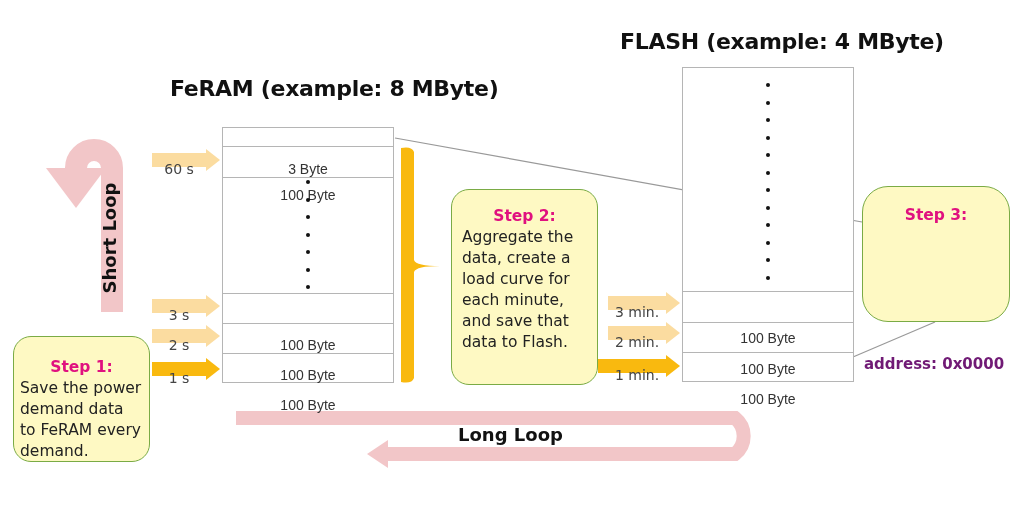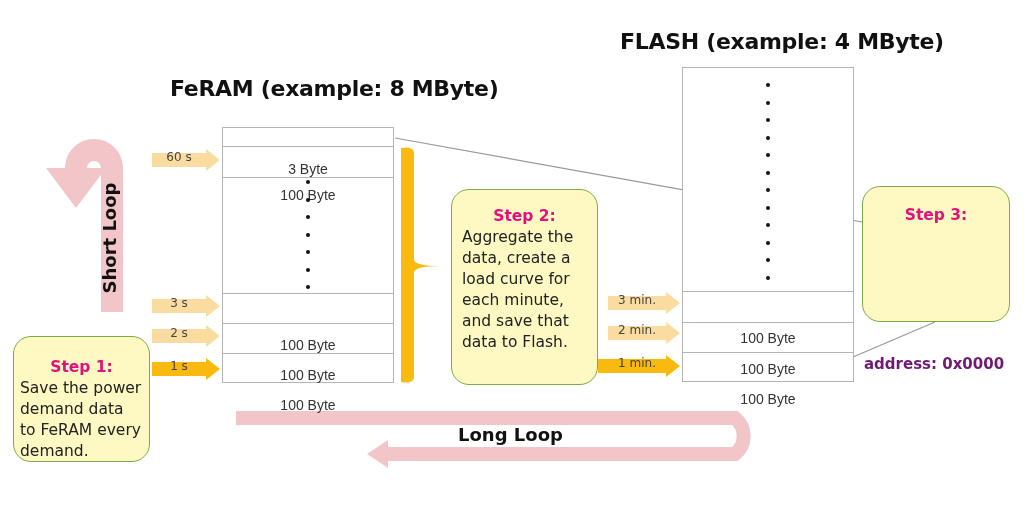--- a/index.html
+++ b/index.html
@@ -8,21 +8,21 @@
   .title { font-family: "DejaVu Sans", sans-serif; font-weight: bold; font-size: 22px; color: #111; white-space: nowrap; letter-spacing: -0.3px; }
   .mem { position: absolute; border: 1px solid #b5b5b5; background: #fff; box-sizing: border-box; }
   .cell { position: absolute; left: 0; right: 0; border-top: 1px solid #b5b5b5; box-sizing: border-box; text-align: center; font-size: 14px; color: #333; }
   .cell span { display: block; margin-top: 32px; }
   .dot { position: absolute; width: 4px; height: 4px; background: #111; border-radius: 50%; }
   .step { position: absolute; background: #fef9c3; border: 1px solid #7aab45; border-radius: 18px; box-sizing: border-box; font-family: "DejaVu Sans", sans-serif; font-size: 15.5px; color: #222; line-height: 21px; }
   .step .st { color: #e0117f; font-weight: bold; text-align: center; display: block; }
   .arrow { position: absolute; height: 22px; }
   .arrow .shaft { position: absolute; left: 0; top: 4px; height: 14px; right: 14px; }
   .arrow .head { position: absolute; right: 0; top: 0; width: 0; height: 0; border-top: 11px solid transparent; border-bottom: 11px solid transparent; border-left: 14px solid; }
-  .arrow .lbl { position: absolute; left: 0; right: 14px; top: 1px; text-align: center; font-family: "DejaVu Sans", sans-serif; font-size: 12px; color: #444; }
+  .arrow .lbl { position: absolute; left: 0; right: 14px; top: 12px; text-align: center; font-family: "DejaVu Sans", sans-serif; font-size: 14px; color: #444; }
   .light .shaft { background: #fbdca0; }
   .light .head { border-left-color: #fbdca0; }
   .strong .shaft { background: #f9b90f; }
   .strong .head { border-left-color: #f9b90f; }
   .loop-label { font-family: "DejaVu Sans", sans-serif; font-weight: bold; font-size: 18px; color: #111; white-space: nowrap; }
   .addr { font-family: "DejaVu Sans", sans-serif; font-weight: bold; font-size: 15px; color: #701a75; white-space: nowrap; }
 </style>
 </head>
 <body>
 
@@ -151,17 +151,17 @@
   <span class="st">Step 2:</span>
   <div id="step1">
       <div>Aggregate the</div>
       <div>data, create a</div>
       <div>load curve for</div>
       <div>each minute,</div>
       <div>and save that</div>
       <div>data to Flash.</div>
     </div>
 </div>
-<div class="step" style="left:862px;top:186px;width:148px;height:136px;padding:18px 18px;">
+<div class="step" style="left:862px;top:186px;width:148px;height:136px;padding:18px 18px;border-radius:26px;">
   <span class="st">Step 3:</span>
 </div>
 
 <div class="abs addr" style="left:864px;top:355px;">address: 0x0000</div>
 
 </body></html>

